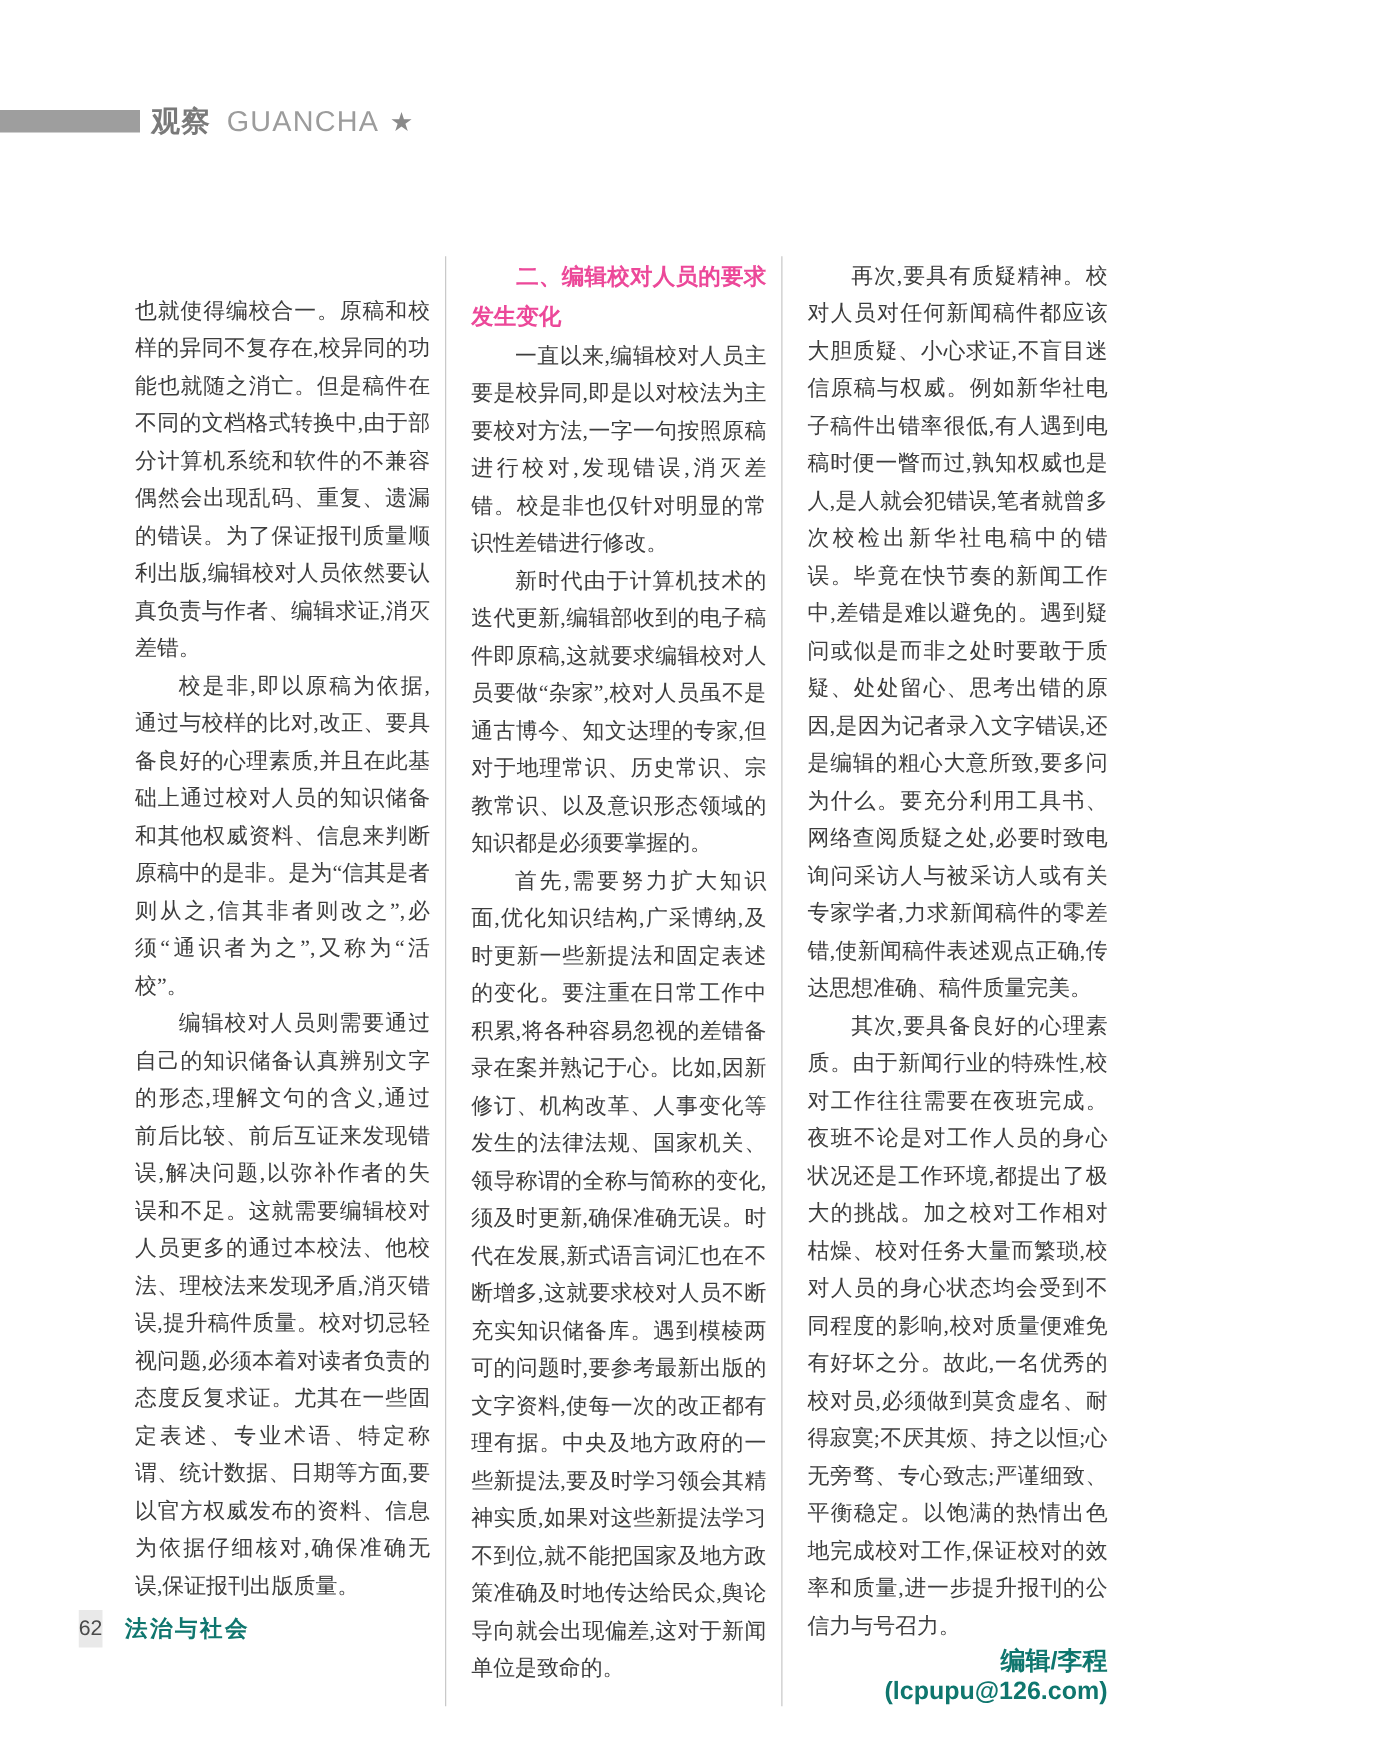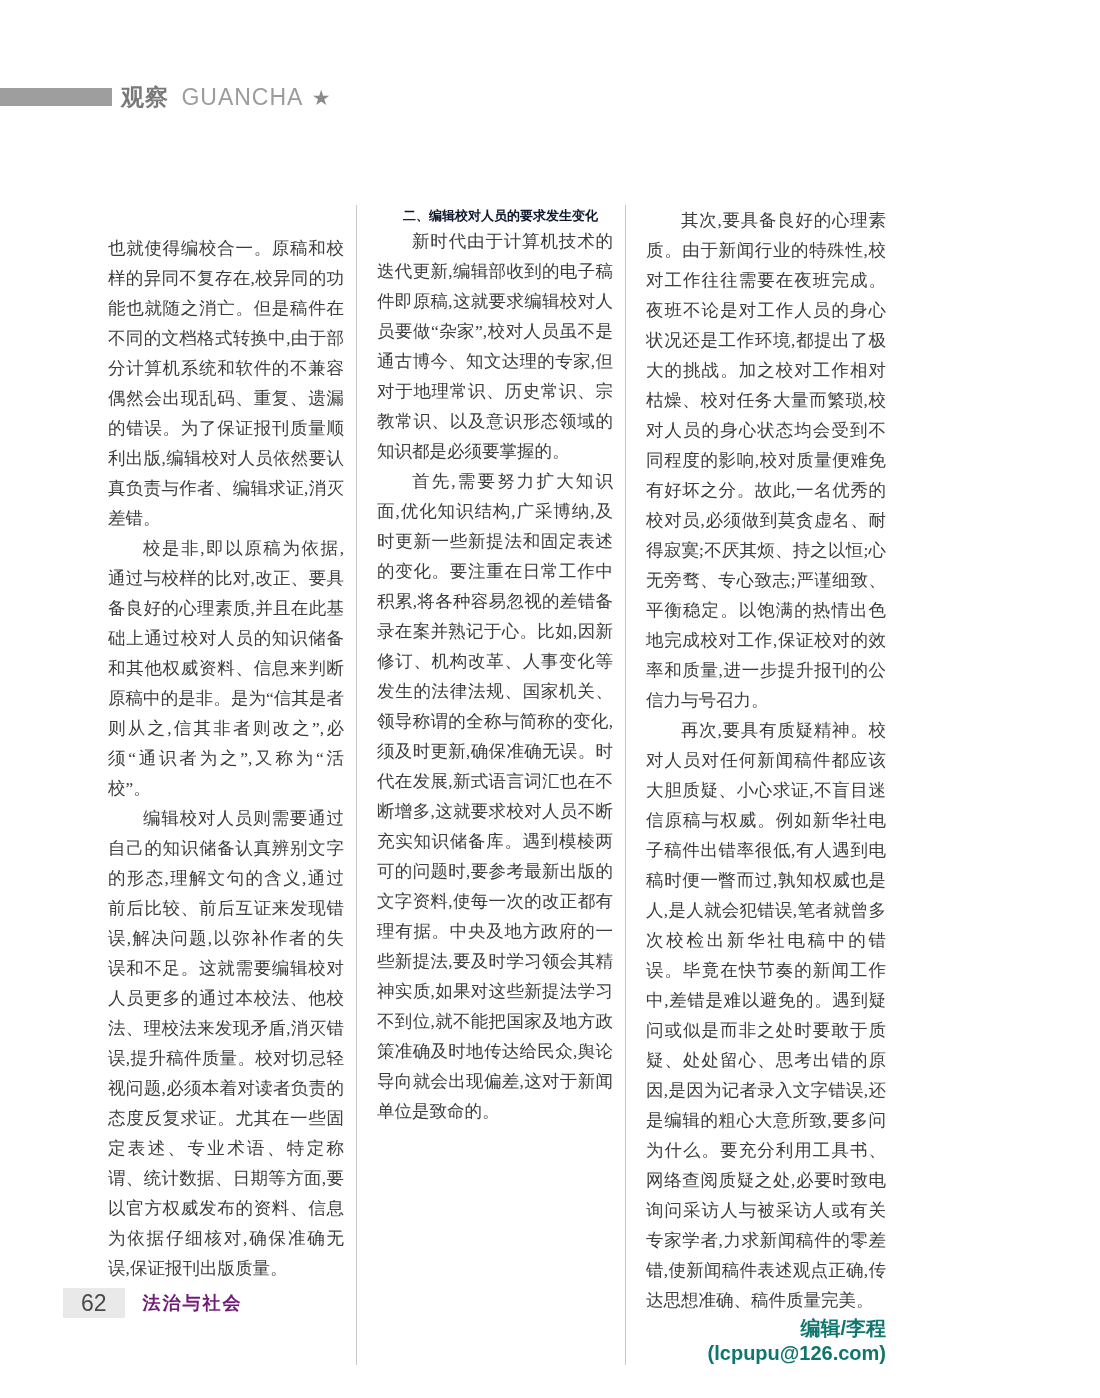--- a/index.html
+++ b/index.html
@@ -86,23 +86,23 @@
     text-indent: 2em;
   }
   .col p.no-indent {
     text-indent: 0;
     margin-top: 28px;
   }
   .section-heading {
     margin: 0;
     font-family: "Liberation Sans", "DejaVu Sans", sans-serif;
     font-weight: bold;
-    font-size: 13px;
-    line-height: 21px;
-    color: #0f172a;
+    font-size: 18px;
+    line-height: 32px;
+    color: #ec4899;
     text-indent: 2em;
     text-align: justify;
   }
   .editor-credit {
     margin-top: 0;
     font-family: "Liberation Sans", "DejaVu Sans", sans-serif;
     font-weight: bold;
     font-size: 20px;
     color: #0f766e;
     text-align: right;
@@ -113,29 +113,29 @@
     position: absolute;
     top: 1288px;
     left: 63px;
     display: flex;
     align-items: center;
   }
   .page-number {
     display: inline-block;
     background: #e9e9e9;
     color: #4a4a4a;
-    font-size: 23px;
+    font-size: 17px;
     line-height: 30px;
-    padding: 0 18px;
+    padding: 0 0;
   }
   .journal-name {
     margin-left: 18px;
     font-weight: bold;
     font-size: 18px;
-    color: #701a75;
+    color: #0f766e;
     letter-spacing: 2px;
   }
 </style>
 </head>
 <body>
 
 <div class="page-header">
   <div class="header-bar"></div>
   <div class="header-title">
     <span class="cn">观察</span>
@@ -147,27 +147,28 @@
 <div class="columns">
 
   <div class="col">
     <p class="no-indent">也就使得编校合一。原稿和校样的异同不复存在,校异同的功能也就随之消亡。但是稿件在不同的文档格式转换中,由于部分计算机系统和软件的不兼容偶然会出现乱码、重复、遗漏的错误。为了保证报刊质量顺利出版,编辑校对人员依然要认真负责与作者、编辑求证,消灭差错。</p>
     <p>校是非,即以原稿为依据,通过与校样的比对,改正、要具备良好的心理素质,并且在此基础上通过校对人员的知识储备和其他权威资料、信息来判断原稿中的是非。是为“信其是者则从之,信其非者则改之”,必须“通识者为之”,又称为“活校”。</p>
     <p>编辑校对人员则需要通过自己的知识储备认真辨别文字的形态,理解文句的含义,通过前后比较、前后互证来发现错误,解决问题,以弥补作者的失误和不足。这就需要编辑校对人员更多的通过本校法、他校法、理校法来发现矛盾,消灭错误,提升稿件质量。校对切忌轻视问题,必须本着对读者负责的态度反复求证。尤其在一些固定表述、专业术语、特定称谓、统计数据、日期等方面,要以官方权威发布的资料、信息为依据仔细核对,确保准确无误,保证报刊出版质量。</p>
   </div>
 
   <div class="col">
     <h2 class="section-heading">二、编辑校对人员的要求发生变化</h2>
+    <p>一直以来,编辑校对人员主要是校异同,即是以对校法为主要校对方法,一字一句按照原稿进行校对,发现错误,消灭差错。校是非也仅针对明显的常识性差错进行修改。</p>
     <p>新时代由于计算机技术的迭代更新,编辑部收到的电子稿件即原稿,这就要求编辑校对人员要做“杂家”,校对人员虽不是通古博今、知文达理的专家,但对于地理常识、历史常识、宗教常识、以及意识形态领域的知识都是必须要掌握的。</p>
     <p>首先,需要努力扩大知识面,优化知识结构,广采博纳,及时更新一些新提法和固定表述的变化。要注重在日常工作中积累,将各种容易忽视的差错备录在案并熟记于心。比如,因新修订、机构改革、人事变化等发生的法律法规、国家机关、领导称谓的全称与简称的变化,须及时更新,确保准确无误。时代在发展,新式语言词汇也在不断增多,这就要求校对人员不断充实知识储备库。遇到模棱两可的问题时,要参考最新出版的文字资料,使每一次的改正都有理有据。中央及地方政府的一些新提法,要及时学习领会其精神实质,如果对这些新提法学习不到位,就不能把国家及地方政策准确及时地传达给民众,舆论导向就会出现偏差,这对于新闻单位是致命的。</p>
   </div>
 
   <div class="col">
+    <p>再次,要具有质疑精神。校对人员对任何新闻稿件都应该大胆质疑、小心求证,不盲目迷信原稿与权威。例如新华社电子稿件出错率很低,有人遇到电稿时便一瞥而过,孰知权威也是人,是人就会犯错误,笔者就曾多次校检出新华社电稿中的错误。毕竟在快节奏的新闻工作中,差错是难以避免的。遇到疑问或似是而非之处时要敢于质疑、处处留心、思考出错的原因,是因为记者录入文字错误,还是编辑的粗心大意所致,要多问为什么。要充分利用工具书、网络查阅质疑之处,必要时致电询问采访人与被采访人或有关专家学者,力求新闻稿件的零差错,使新闻稿件表述观点正确,传达思想准确、稿件质量完美。</p>
     <p>其次,要具备良好的心理素质。由于新闻行业的特殊性,校对工作往往需要在夜班完成。夜班不论是对工作人员的身心状况还是工作环境,都提出了极大的挑战。加之校对工作相对枯燥、校对任务大量而繁琐,校对人员的身心状态均会受到不同程度的影响,校对质量便难免有好坏之分。故此,一名优秀的校对员,必须做到莫贪虚名、耐得寂寞;不厌其烦、持之以恒;心无旁骛、专心致志;严谨细致、平衡稳定。以饱满的热情出色地完成校对工作,保证校对的效率和质量,进一步提升报刊的公信力与号召力。</p>
-    <p>再次,要具有质疑精神。校对人员对任何新闻稿件都应该大胆质疑、小心求证,不盲目迷信原稿与权威。例如新华社电子稿件出错率很低,有人遇到电稿时便一瞥而过,孰知权威也是人,是人就会犯错误,笔者就曾多次校检出新华社电稿中的错误。毕竟在快节奏的新闻工作中,差错是难以避免的。遇到疑问或似是而非之处时要敢于质疑、处处留心、思考出错的原因,是因为记者录入文字错误,还是编辑的粗心大意所致,要多问为什么。要充分利用工具书、网络查阅质疑之处,必要时致电询问采访人与被采访人或有关专家学者,力求新闻稿件的零差错,使新闻稿件表述观点正确,传达思想准确、稿件质量完美。</p>
     <div class="editor-credit">编辑/李程(lcpupu@126.com)</div>
   </div>
 
 </div>
 
 <div class="page-footer">
   <span class="page-number">62</span>
   <span class="journal-name">法治与社会</span>
 </div>
 

